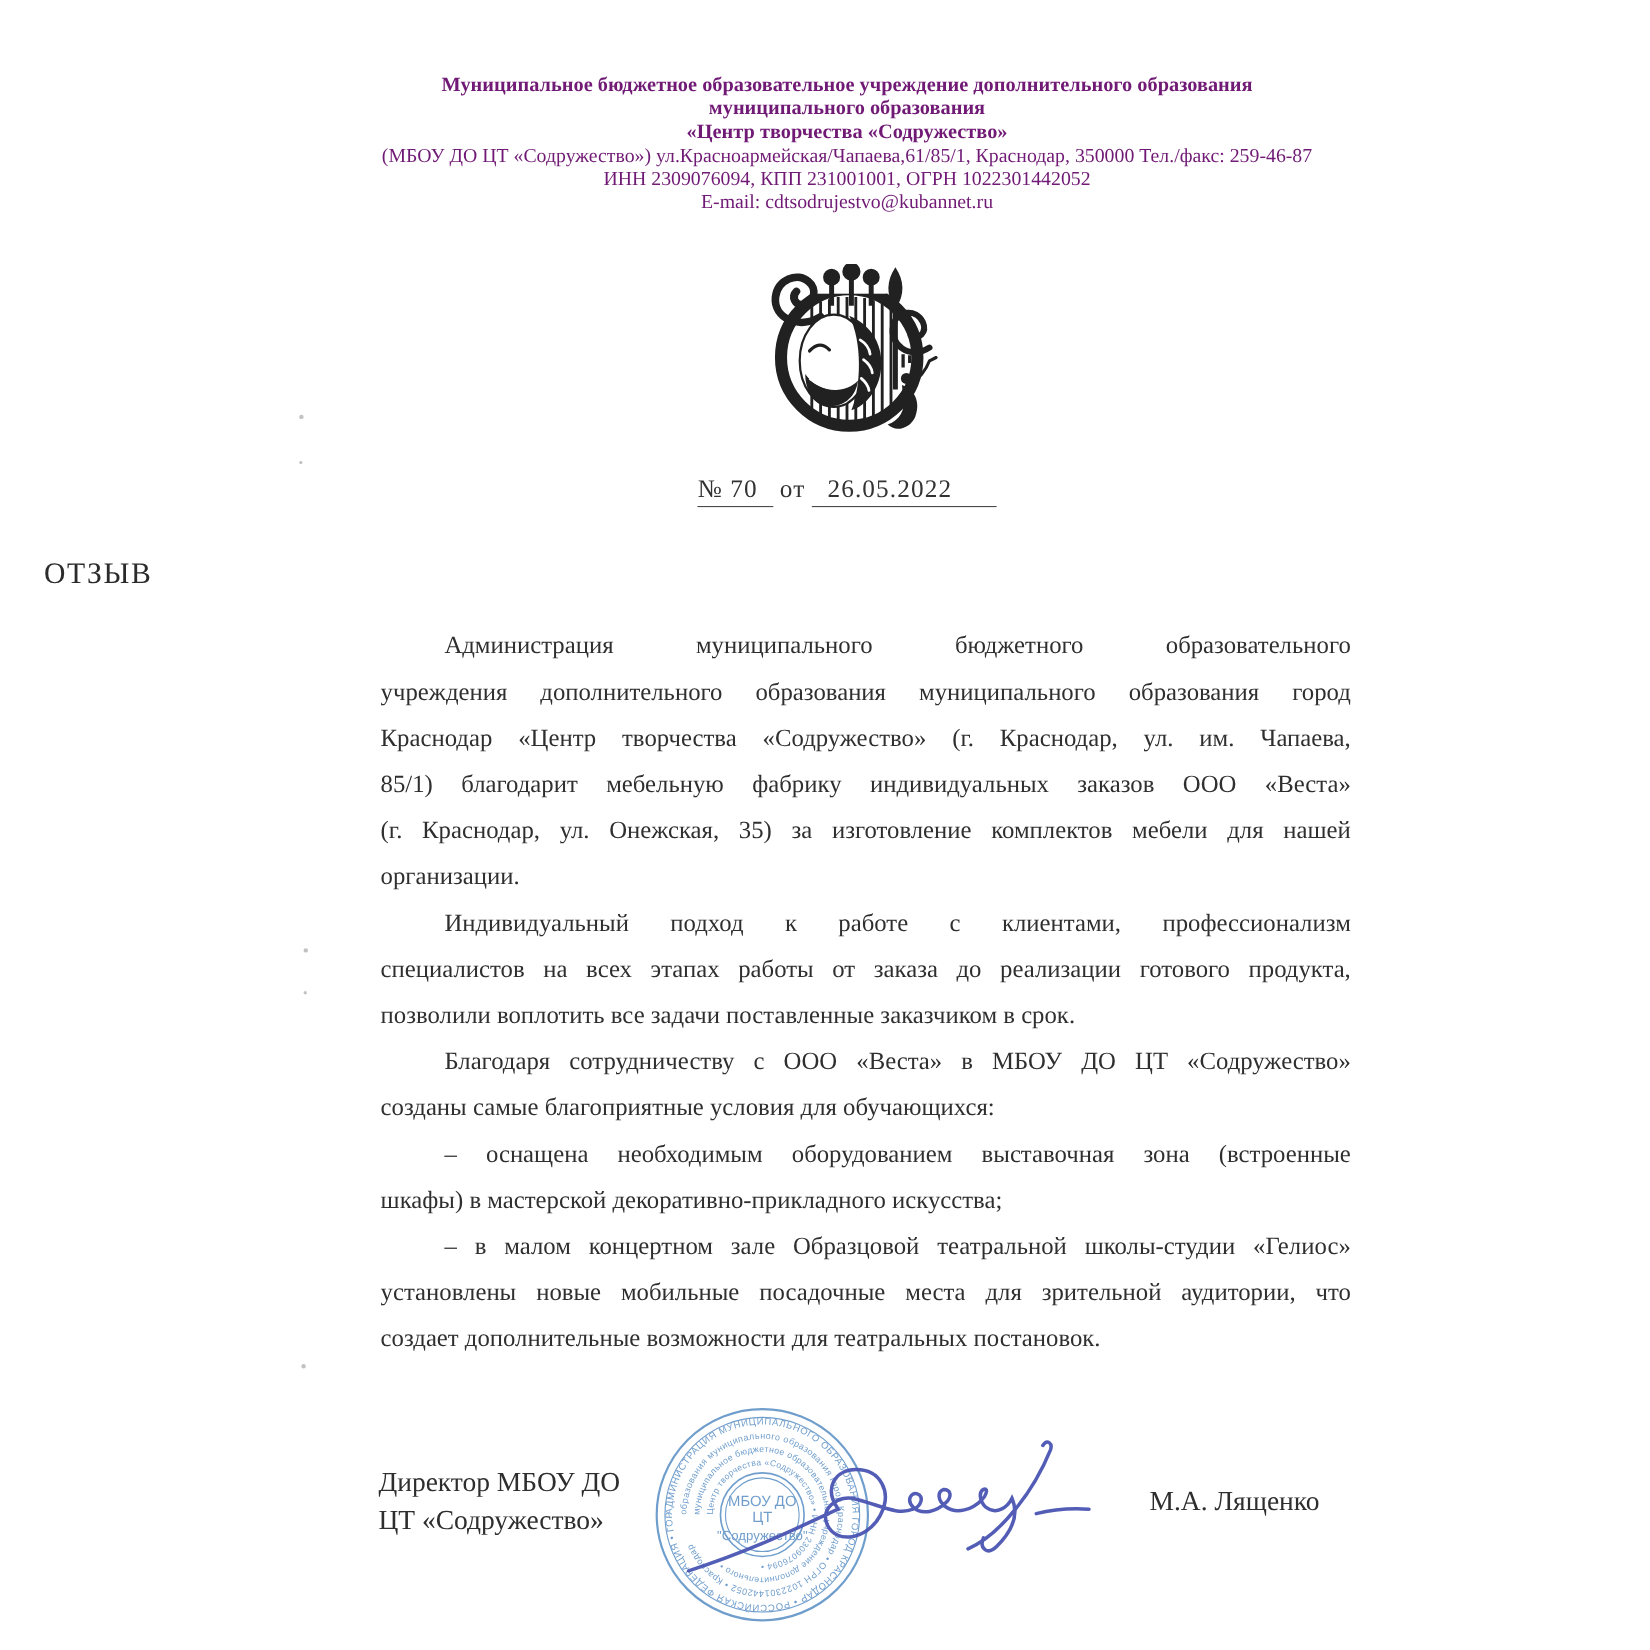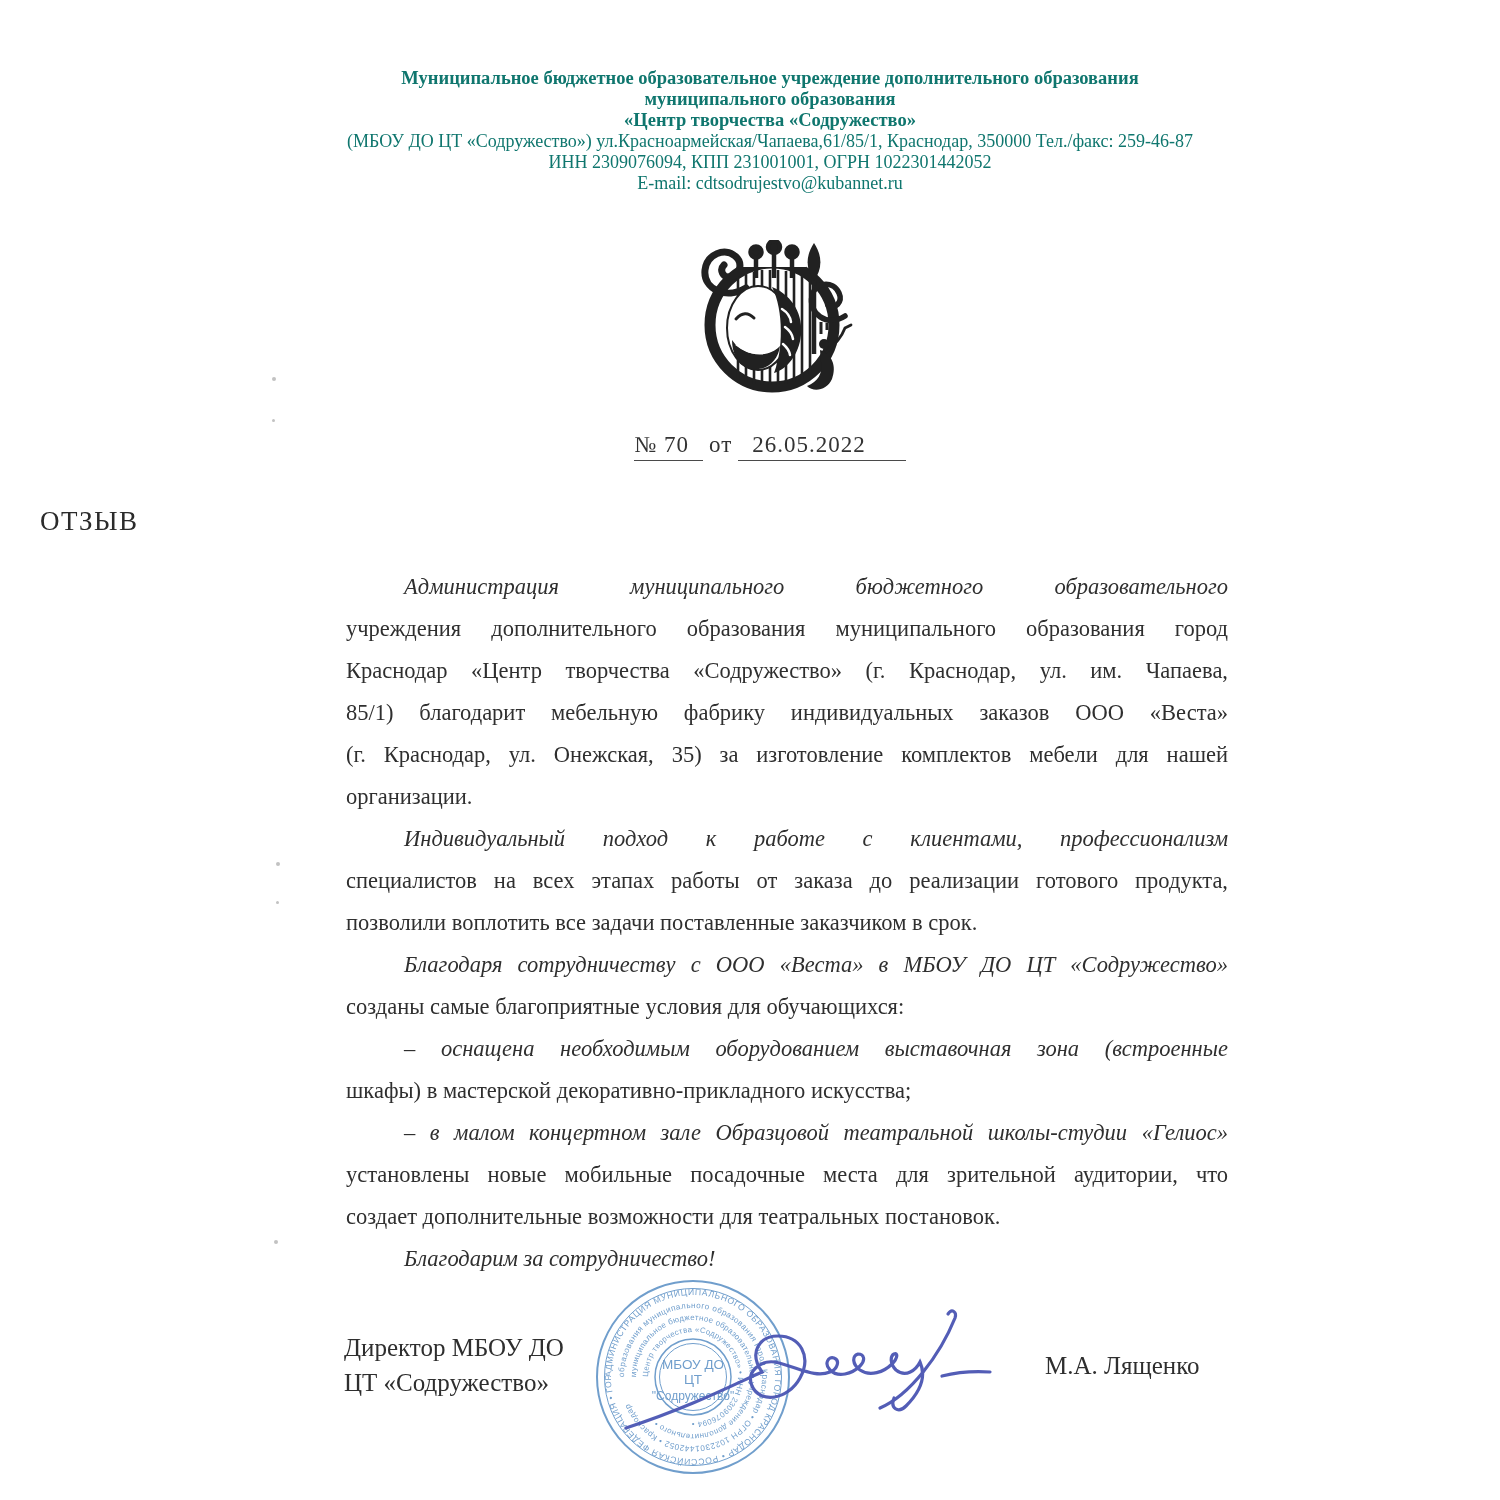--- a/index.html
+++ b/index.html
@@ -3,39 +3,39 @@
 <meta charset="utf-8">
 <style>
   * { margin:0; padding:0; box-sizing:border-box; }
   html,body { background:#ffffff; }
   .page {
     position:relative; width:1500px; height:1500px; background:#fff;
     font-family:"Liberation Serif","DejaVu Serif",serif; color:#2d2d2d; overflow:hidden;
   }
   
   .letterhead { position:absolute; top:68px; left:40px; width:1460px; text-align:center;
-    font-size:18px; line-height:21px; color:#0f766e; }
+    font-size:18px; line-height:21px; color:#701a75; }
   .letterhead .bold { font-weight:bold; font-size:18.5px; }
   
   .logo { position:absolute; left:684px; top:240px; width:180px; height:155px; }
   
   .doc-number { position:absolute; top:432px; left:40px; width:1460px; text-align:center;
     font-size:23px; color:#333; letter-spacing:1px; }
   .doc-number .u { border-bottom:1.6px solid #4a4a4a; padding-bottom:3px; }
   .doc-number .seg-no { padding-right:14px; }
   .doc-number .seg-ot { margin:0 6px; }
   .doc-number .seg-date { padding-left:14px; padding-right:40px; }
   
   .title { position:absolute; top:506px; left:40px; width:1460px; text-align:left;
     font-size:27px; font-weight:normal; letter-spacing:1.5px; color:#2b2b2b; }
   
   .body-text { position:absolute; left:346px; top:566px; width:882px; font-size:22.5px; color:#2f2f2f; }
   .body-text .line { line-height:42px; white-space:nowrap; text-align:justify; text-align-last:justify; }
   .body-text .line.last { text-align-last:left; }
-  .body-text .line.indent { text-indent:58px;font-style:italic; }
+  .body-text .line.indent { text-indent:58px; }
   
   .sig-role { position:absolute; left:344px; top:1330px; font-size:25px; line-height:35px; color:#2e2e2e; }
   .sig-name { position:absolute; left:1045px; top:1352px; font-size:25px; color:#2e2e2e;text-align:right; }
   .stamp { position:absolute; left:593px; top:1277px; width:200px; height:200px; opacity:.92; }
   .signature-svg { position:absolute; left:598px; top:1290px; width:410px; height:185px; }
   
   .speck { position:absolute; background:#8f8f8f; border-radius:50%; opacity:.55; }
 </style>
 </head>
 <body>
@@ -120,21 +120,20 @@
       <div class="line indent">Индивидуальный подход к работе с клиентами, профессионализм</div>
       <div class="line">специалистов на всех этапах работы от заказа до реализации готового продукта,</div>
       <div class="line last">позволили воплотить все задачи поставленные заказчиком в срок.</div>
       <div class="line indent">Благодаря сотрудничеству с ООО «Веста» в МБОУ ДО ЦТ «Содружество»</div>
       <div class="line last">созданы самые благоприятные условия для обучающихся:</div>
       <div class="line indent">– оснащена необходимым оборудованием  выставочная зона (встроенные</div>
       <div class="line last">шкафы) в мастерской декоративно-прикладного искусства;</div>
       <div class="line indent">– в малом концертном зале Образцовой театральной школы-студии «Гелиос»</div>
       <div class="line">установлены новые мобильные посадочные места для зрительной аудитории, что</div>
       <div class="line last">создает дополнительные возможности для театральных постановок.</div>
-      <div class="line indent last">Благодарим за сотрудничество!</div>
     </main>
 
   <div class="sig-role">
     <div>Директор МБОУ ДО</div>
     <div>ЦТ «Содружество»</div>
   </div>
 
   <svg class="stamp" viewBox="0 0 200 200">
     <defs>
       <path id="ringO" d="M 18 100 a 82 82 0 1 1 0 0.01"></path>

